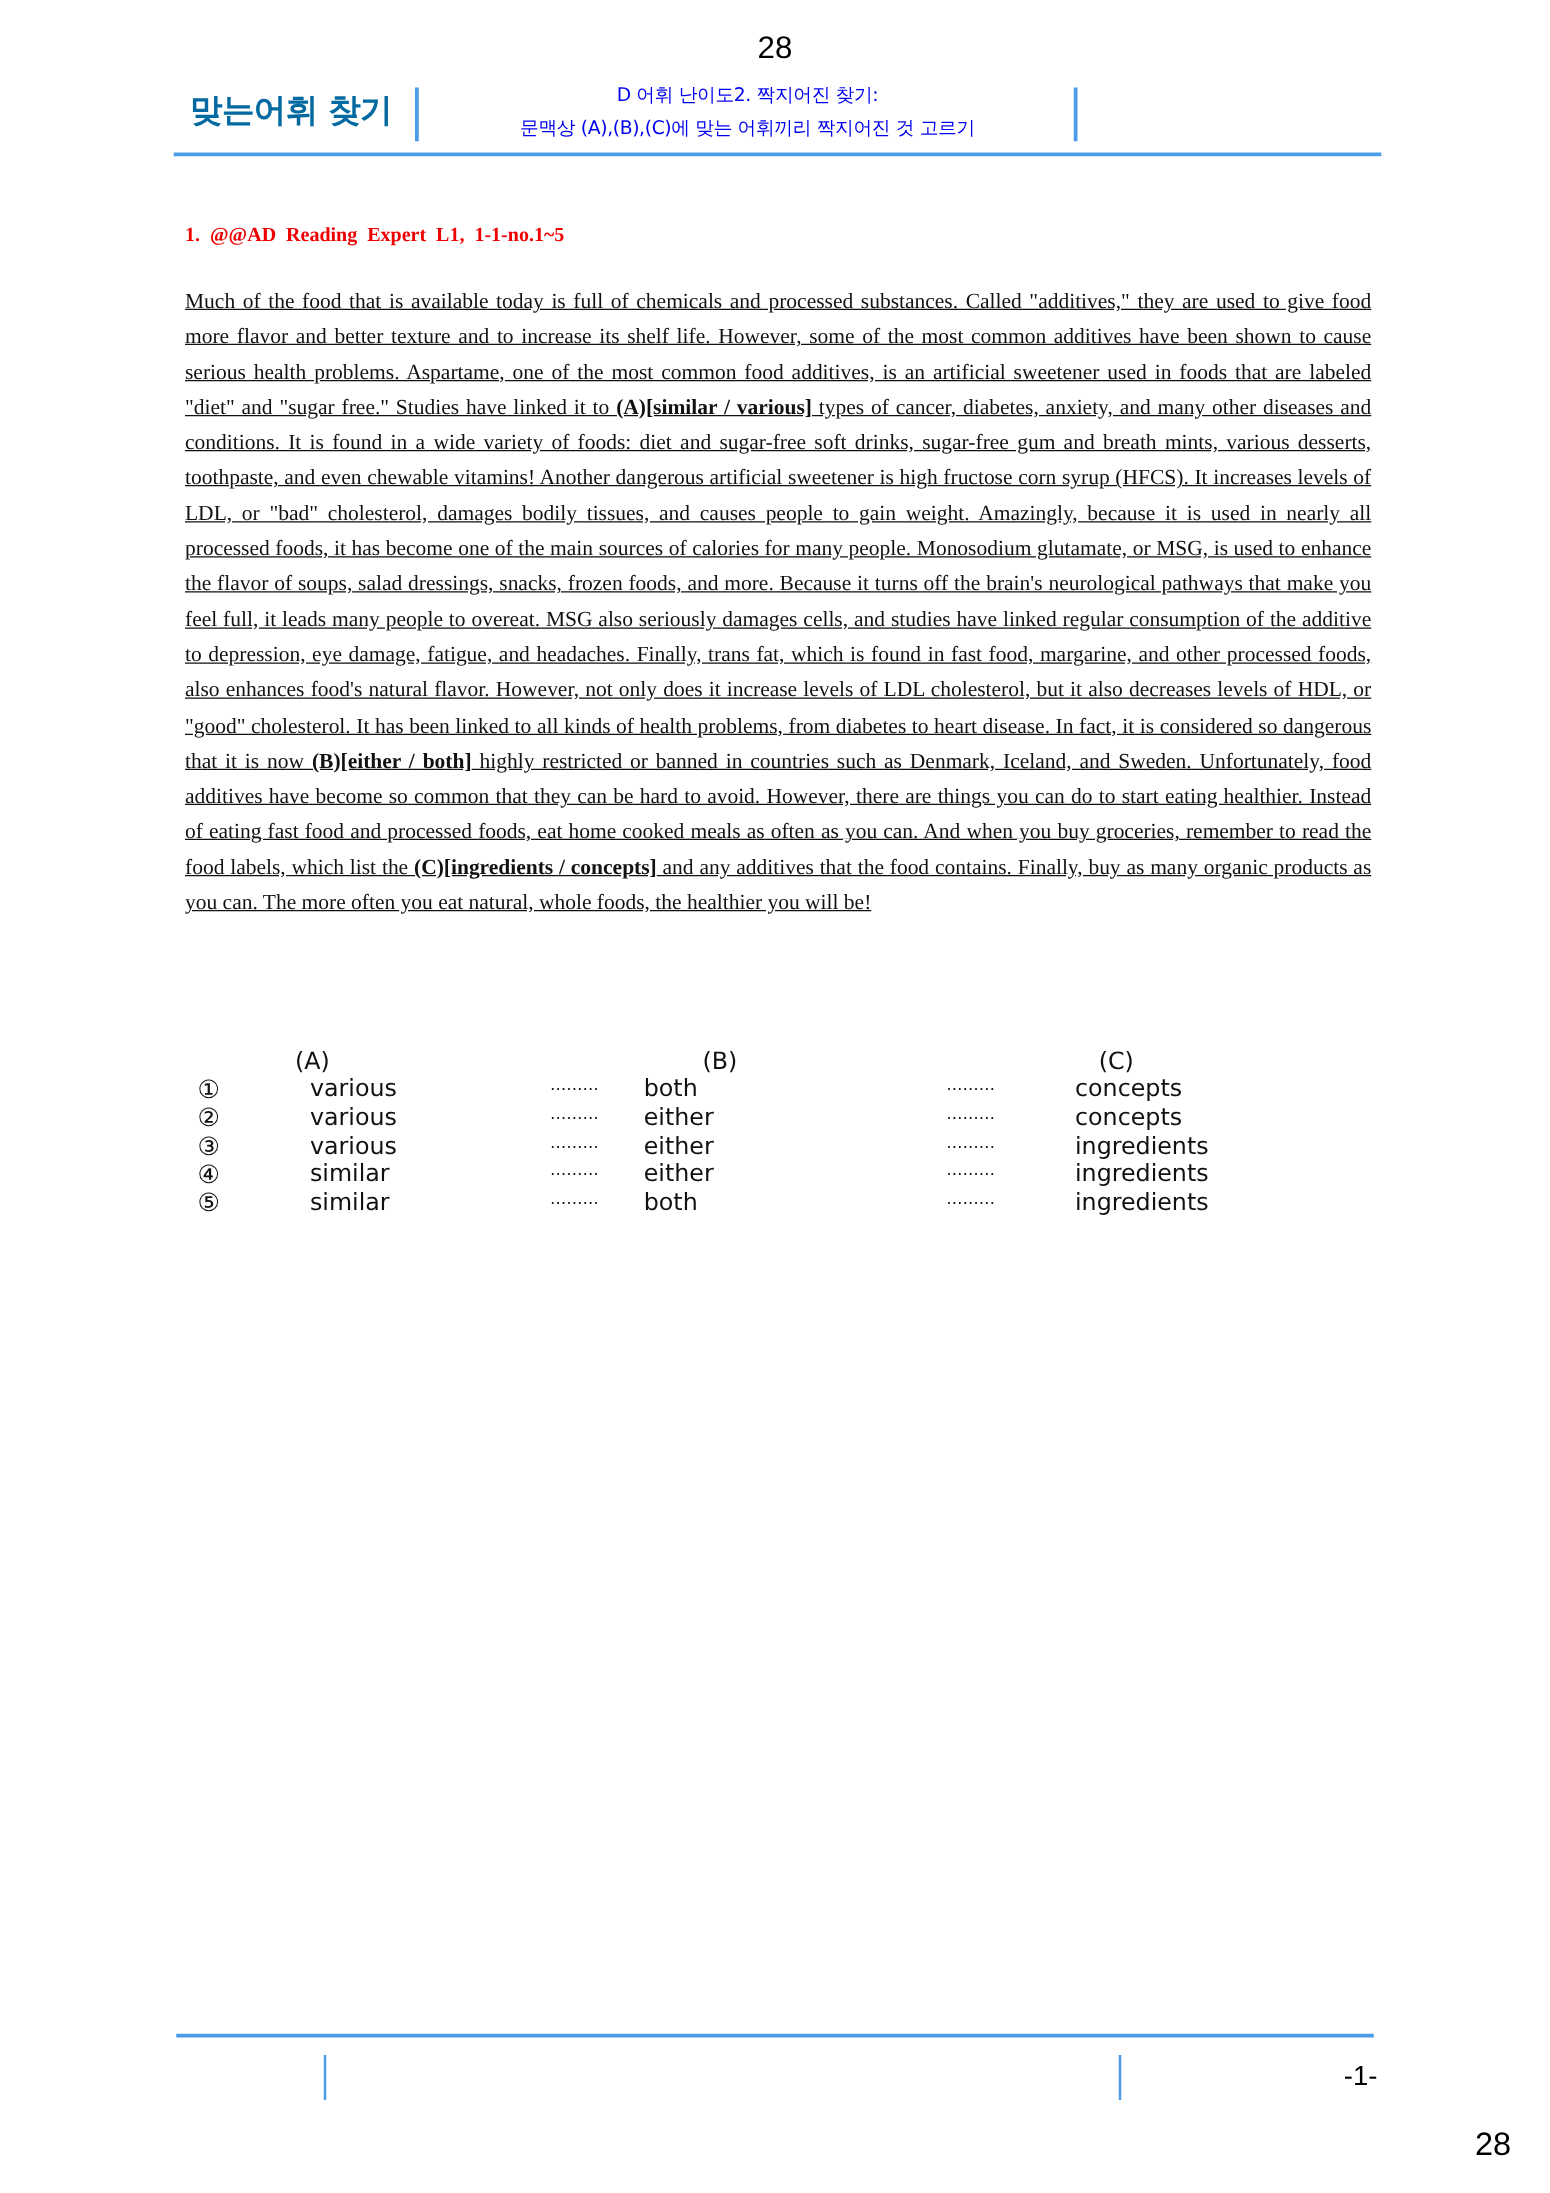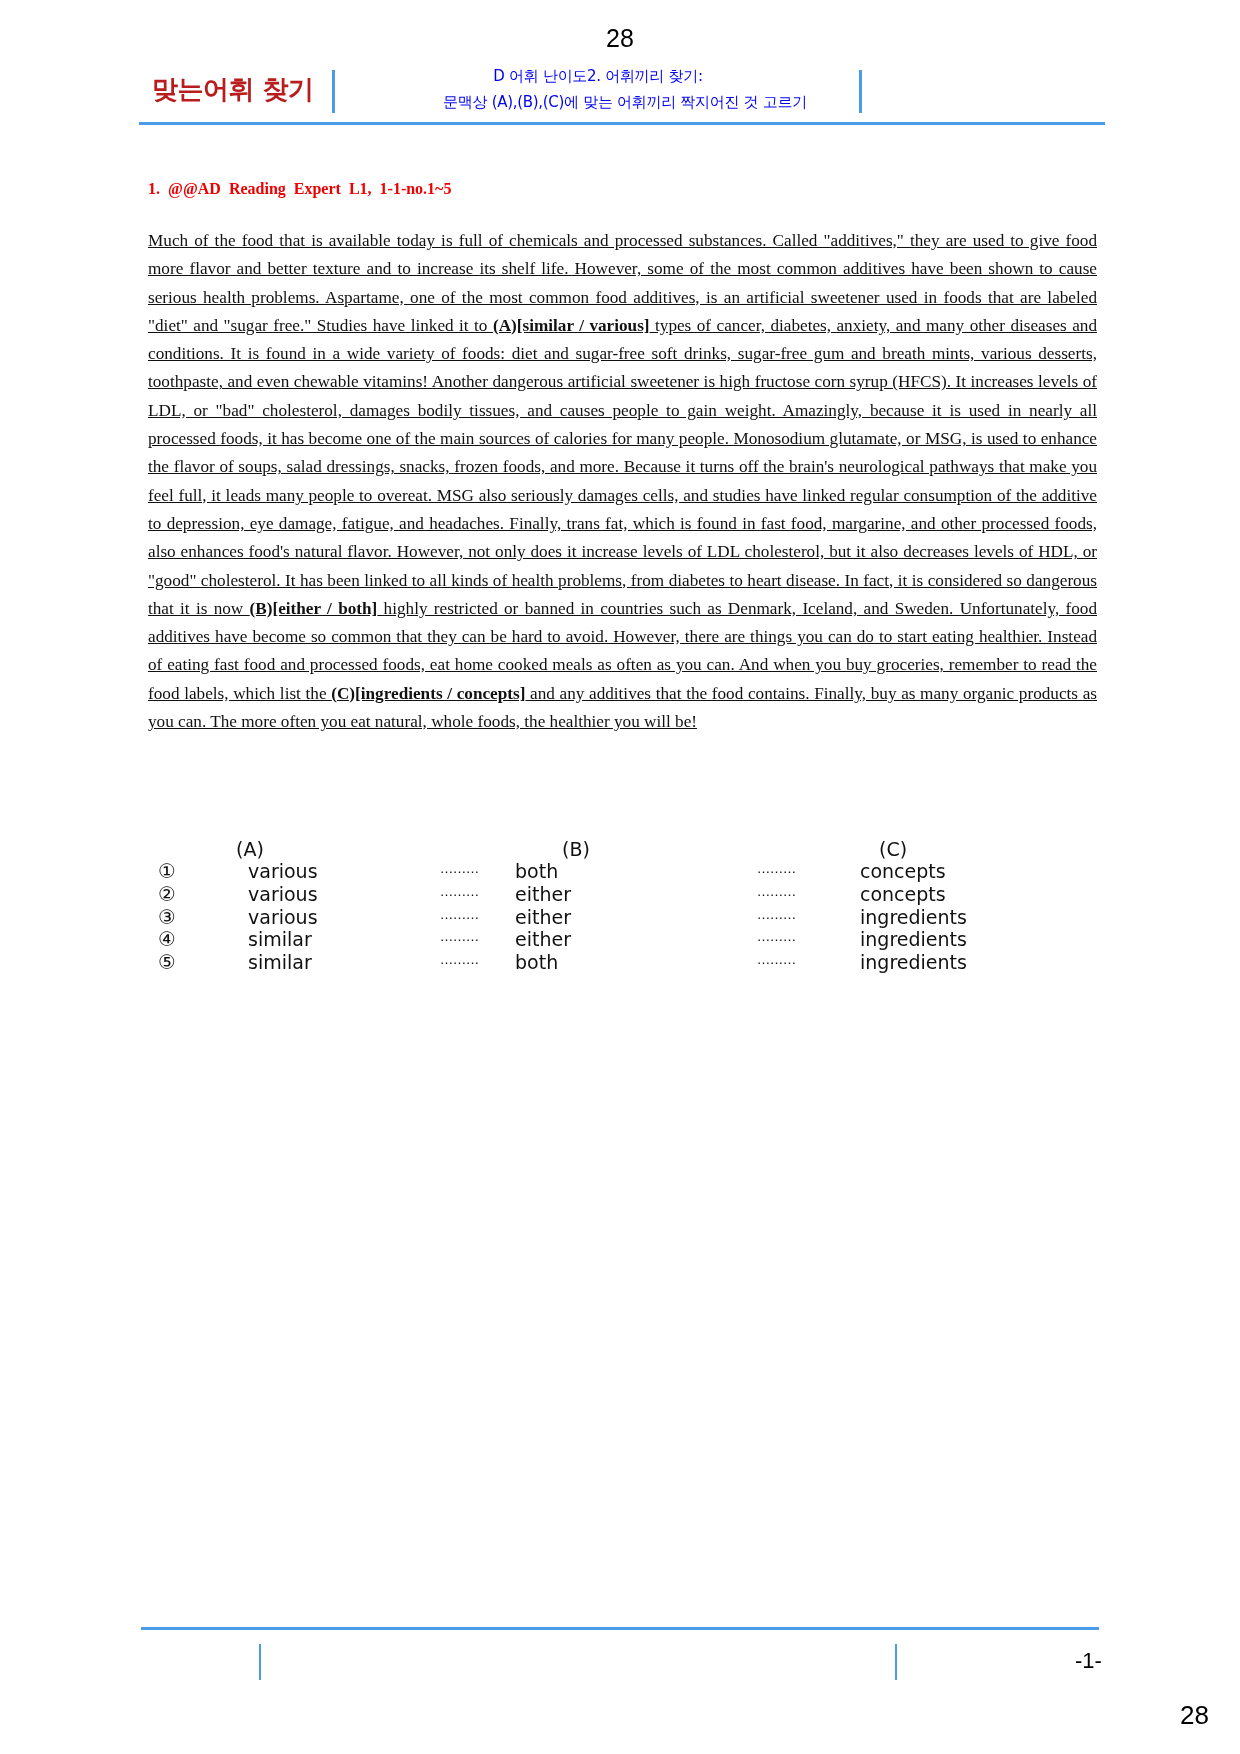--- a/index.html
+++ b/index.html
@@ -1,20 +1,20 @@
 <!DOCTYPE html>
 <html><head>
 <meta charset="utf-8">
 <style>
   html, body { margin: 0; padding: 0; background: #ffffff; }
   body { width: 1240px; height: 1754px; position: relative; overflow: hidden; font-family: "DejaVu Sans", sans-serif; }
   .abs { position: absolute; }
   .red-num { color: #000000; font-family: "Liberation Sans", sans-serif; font-size: 25px; line-height: 1; }
   .top-num { left: 0; width: 1240px; top: 26px; text-align: center; }
-  .hdr-title { left: 152px; top: 70px; width: 170px; color: #b91c1c; font-family: "DejaVu Sans", sans-serif; font-weight: bold; font-size: 26px; line-height: 38px; white-space: nowrap; letter-spacing: -0.5px; }
+  .hdr-title { left: 152px; top: 70px; width: 170px; color: #0369a1; font-family: "DejaVu Sans", sans-serif; font-weight: bold; font-size: 26px; line-height: 38px; white-space: nowrap; letter-spacing: -0.5px; }
   .vbar { background: #4a9be8; width: 3px; }
   .hdr-sub { left: 336px; width: 524px; text-align: center; color: #0000ee; font-family: "DejaVu Sans", sans-serif; font-size: 15px; line-height: 18px; white-space: nowrap; letter-spacing: -0.3px; }
   .hrule { background: #4a9be8; height: 3px; }
   .q-title { left: 148px; top: 174px; color: #ee0000; font-family: "Liberation Serif", serif; font-weight: bold; font-size: 16px; line-height: 30px; white-space: nowrap; word-spacing: 4px; }
   .passage { left: 148px; top: 227px; width: 949px; font-family: "Liberation Serif", serif; font-size: 17.2px; line-height: 28.3px; color: #111111; text-align: justify; text-align-last: left; text-decoration: underline; }
   .passage b { font-weight: bold; }
   .choices { font-family: "DejaVu Sans", sans-serif; font-size: 19px; color: #111111; line-height: 22.8px; }
   .choice-row { position: absolute; left: 0; width: 1240px; height: 22.8px; }
   .choice-row span { position: absolute; top: 0; white-space: nowrap; }
   .c-num { left: 158px; font-size: 20px; }
@@ -27,22 +27,22 @@
   .page-label { left: 1075px; top: 1650px; font-family: "Liberation Sans", sans-serif; font-size: 22px; color: #000000; line-height: 22px; }
   .bottom-num { left: 1180px; top: 1702px; font-size: 26px; }
 </style>
 </head>
 <body>
 
 <div class="abs red-num top-num">28</div>
 
 <div class="abs hdr-title">맞는어휘 찾기</div>
 <div class="abs vbar" style="left:332px; top:70px; height:43px;"></div>
-<div class="abs hdr-sub" style="top:67px;">D 어휘 난이도2. 어휘끼리 찾기:</div>
-<div class="abs hdr-sub" style="top:93px;padding-left:27px;">문맥상 (A),(B),(C)에 맞는 어휘끼리 짝지어진 것 고르기</div>
+<div class="abs hdr-sub" style="top:67px;">D 어휘 난이도2. 짝지어진 찾기:</div>
+<div class="abs hdr-sub" style="top:93px;">문맥상 (A),(B),(C)에 맞는 어휘끼리 짝지어진 것 고르기</div>
 <div class="abs vbar" style="left:859px; top:70px; height:43px;"></div>
 <div class="abs hrule" style="left:139px; top:122px; width:966px;"></div>
 
 <div class="abs q-title">1. @@AD Reading Expert L1, 1-1-no.1~5</div>
 
 <div class="abs passage"><span>Much of the food that is available today is full of chemicals and processed substances. Called "additives," they are used to give food more flavor and better texture and to increase its shelf life. However, some of the most common additives have been shown to cause serious health problems. Aspartame, one of the most common food additives, is an artificial sweetener used in foods that are labeled "diet" and "sugar free." Studies have linked it to </span><b>(A)[similar / various]</b><span> types of cancer, diabetes, anxiety, and many other diseases and conditions. It is found in a wide variety of foods: diet and sugar-free soft drinks, sugar-free gum and breath mints, various desserts, toothpaste, and even chewable vitamins! Another dangerous artificial sweetener is high fructose corn syrup (HFCS). It increases levels of LDL, or "bad" cholesterol, damages bodily tissues, and causes people to gain weight. Amazingly, because it is used in nearly all processed foods, it has become one of the main sources of calories for many people. Monosodium glutamate, or MSG, is used to enhance the flavor of soups, salad dressings, snacks, frozen foods, and more. Because it turns off the brain's neurological pathways that make you feel full, it leads many people to overeat. MSG also seriously damages cells, and studies have linked regular consumption of the additive to depression, eye damage, fatigue, and headaches. Finally, trans fat, which is found in fast food, margarine, and other processed foods, also enhances food's natural flavor. However, not only does it increase levels of LDL cholesterol, but it also decreases levels of HDL, or "good" cholesterol. It has been linked to all kinds of health problems, from diabetes to heart disease. In fact, it is considered so dangerous that it is now </span><b>(B)[either / both]</b><span> highly restricted or banned in countries such as Denmark, Iceland, and Sweden. Unfortunately, food additives have become so common that they can be hard to avoid. However, there are things you can do to start eating healthier. Instead of eating fast food and processed foods, eat home cooked meals as often as you can. And when you buy groceries, remember to read the food labels, which list the </span><b>(C)[ingredients / concepts]</b><span> and any additives that the food contains. Finally, buy as many organic products as you can. The more often you eat natural, whole foods, the healthier you will be!</span></div>
 
 <div class="abs choices" style="left:0; top:0; width:1240px; height:1px;">
   <div class="choice-row hdr-row" style="top:838px;">
     <span style="left:236px;">(A)</span>

